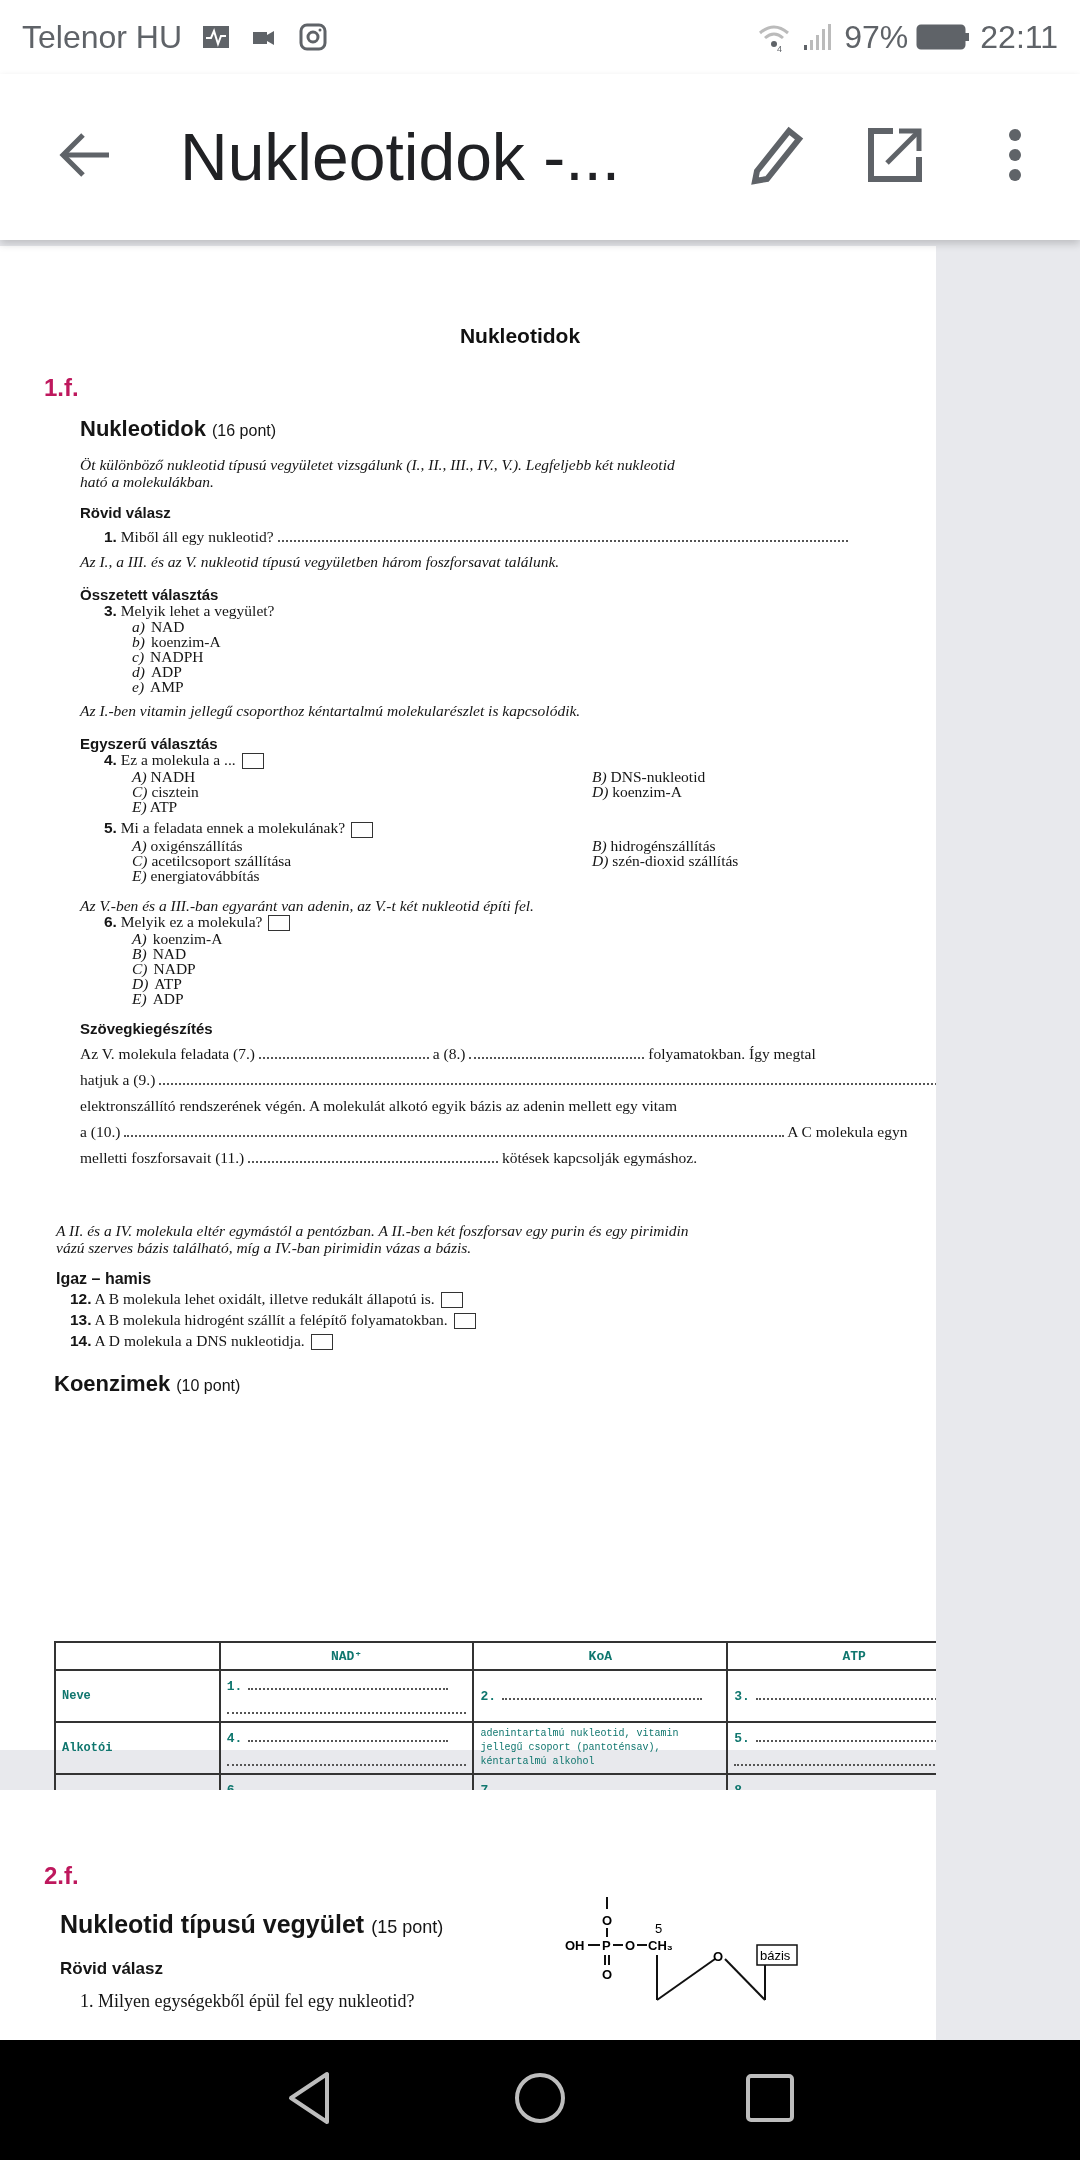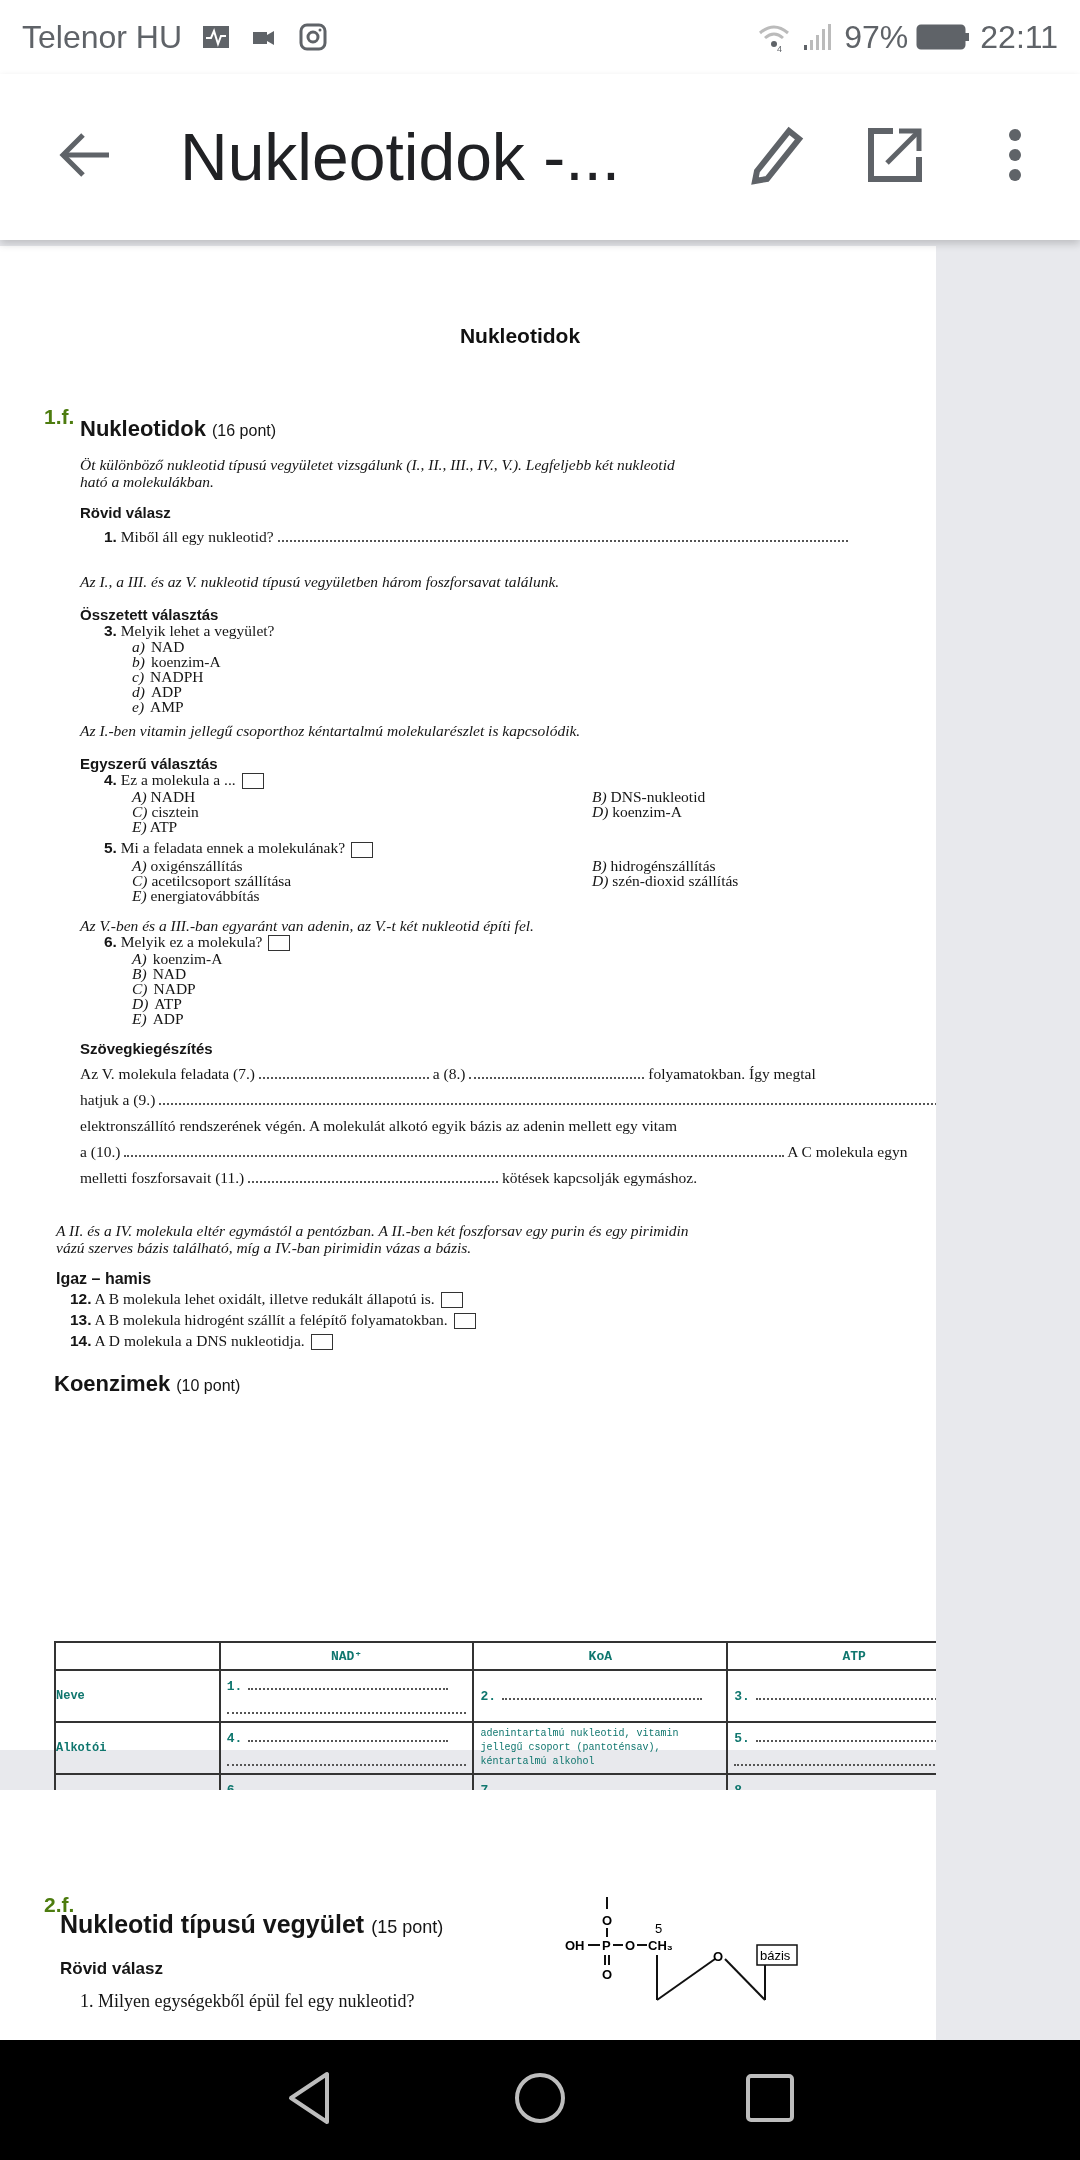--- a/index.html
+++ b/index.html
@@ -11,38 +11,38 @@
   .appbar { position: absolute; left: 0; top: 74px; width: 1080px; height: 166px; background: #ffffff; display: flex; align-items: center; box-shadow: 0 4px 8px rgba(0,0,0,0.18); z-index: 2; }
   .appbar .back { width: 90px; height: 90px; margin-left: 40px; display: flex; align-items: center; justify-content: center; cursor: pointer; }
   .appbar .title { margin-left: 50px; font-size: 66px; color: #202124; white-space: nowrap; width: 460px; overflow: hidden; }
   .appbar .actions { margin-left: auto; display: flex; align-items: center; gap: 50px; margin-right: 30px; }
   .appbar .act { width: 70px; height: 80px; display: flex; align-items: center; justify-content: center; cursor: pointer; }
   .viewer { position: absolute; left: 0; top: 240px; width: 936px; height: 1800px; background: #e8e9ed; overflow: hidden; }
   .page { position: absolute; left: 0; width: 1040px; background: #ffffff; }
   .page1 { top: 6px; height: 1504px; }
   .page2 { top: 1550px; height: 400px; }
   .doc-title { position: absolute; left: 0; width: 1040px; top: 78px; text-align: center; font-size: 21px; font-weight: bold; color: #111; }
-  .task-label { position: absolute; left: 44px; font-size: 21px; font-weight: bold; color: #4d7c0f; margin-top: 31px; }
+  .task-label { position: absolute; left: 44px; font-size: 24px; font-weight: bold; color: #be185d; }
   .scan { position: absolute; left: 80px; width: 930px; color: #151515; font-family: "Liberation Serif", serif; }
   .scan .h2 { font-family: "Liberation Sans", sans-serif; font-weight: bold; font-size: 22px; }
   .scan .h2 .pts { font-weight: normal; font-size: 16px; }
   .scan .intro { font-style: italic; font-size: 15.5px; line-height: 17px; }
   .scan .sec { font-family: "Liberation Sans", sans-serif; font-weight: bold; font-size: 15px; }
   .q { font-size: 15.5px; line-height: 16px; padding-left: 24px; }
   .q b { font-family: "Liberation Sans", sans-serif; }
   .opt { font-size: 15.5px; line-height: 15px; padding-left: 52px; }
   .opt i { margin-right: 6px; }
   .opts2 { display: grid; grid-template-columns: 460px 300px; padding-left: 52px; font-size: 15.5px; line-height: 15px; }
   .box { display: inline-block; width: 22px; height: 16px; border: 1.5px solid #333; vertical-align: middle; margin-left: 6px; }
   .dots { display: inline-block; border-bottom: 2px dotted #555; height: 10px; vertical-align: baseline; }
   .blackbar { position: absolute; left: 984px; top: 410px; width: 16px; height: 340px; background: #000; }
   .koenz-table { position: absolute; left: 54px; top: 1395px; width: 928px; border-collapse: collapse; font-family: Liberation Mono, monospace; font-size: 13px; color: #0f766e; }
   .koenz-table td, .koenz-table th { border: 2px solid #333; vertical-align: middle; }
   .koenz-table th { height: 28px; font-size: 13px; }
-  .koenz-table td.rowh { width: 165px; font-weight: bold; font-size: 12px; }
+  .koenz-table td.rowh { width: 165px; font-weight: bold; font-size: 12px; padding-left: 6px; }
   .koenz-table td.cell { width: 254px; height: 52px; padding: 4px 6px; font-size: 13px; }
   .koenz-table td.center { text-align: left; font-size: 10px; line-height: 14px; }
   .cell .num { font-weight: bold; margin-right: 6px; }
   .cell .line2 { display: block; border-bottom: 2px dotted #555; height: 14px; margin-top: 6px; }
   .navbar { position: absolute; left: 0; top: 2040px; width: 1080px; height: 120px; background: #000; display: flex; align-items: center; justify-content: center; gap: 150px; }
   .navbtn { width: 80px; height: 80px; display: flex; align-items: center; justify-content: center; cursor: pointer; }
 </style>
 </head>
 <body>
 
@@ -137,21 +137,21 @@
     <div class="blackbar" style="top:164px;height:410px"></div>
 
     <div class="scan" style="top:170px">
       <div class="h2"><span>Nukleotidok</span> <span class="pts">(16 pont)</span></div>
       <div class="intro" style="margin-top:14px">
           <div>Öt különböző nukleotid típusú vegyületet vizsgálunk (I., II., III., IV., V.). Legfeljebb két nukleotid</div>
           <div>ható a molekulákban.</div>
         </div>
       <div class="sec" style="margin-top:14px">Rövid válasz</div>
       <div class="q" style="margin-top:8px"><b>1.</b> <span>Miből áll egy nukleotid?</span> <span class="dots" style="width:570px"></span></div>
-      <div class="intro" style="margin-top:28px">Az I., a III. és az V. nukleotid típusú vegyületben három foszforsavat találunk.</div>
+      <div class="intro" style="margin-top:8px">Az I., a III. és az V. nukleotid típusú vegyületben három foszforsavat találunk.</div>
 
       <div class="sec" style="margin-top:16px">Összetett választás</div>
       <div class="q"><b>3.</b> <span>Melyik lehet a vegyület?</span></div>
       <div class="opt"><i>a)</i><span>NAD</span></div>
       <div class="opt"><i>b)</i><span>koenzim-A</span></div>
       <div class="opt"><i>c)</i><span>NADPH</span></div>
       <div class="opt"><i>d)</i><span>ADP</span></div>
       <div class="opt"><i>e)</i><span>AMP</span></div>
       <div class="intro" style="margin-top:8px">Az I.-ben vitamin jellegű csoporthoz kéntartalmú molekularészlet is kapcsolódik.</div>
 

